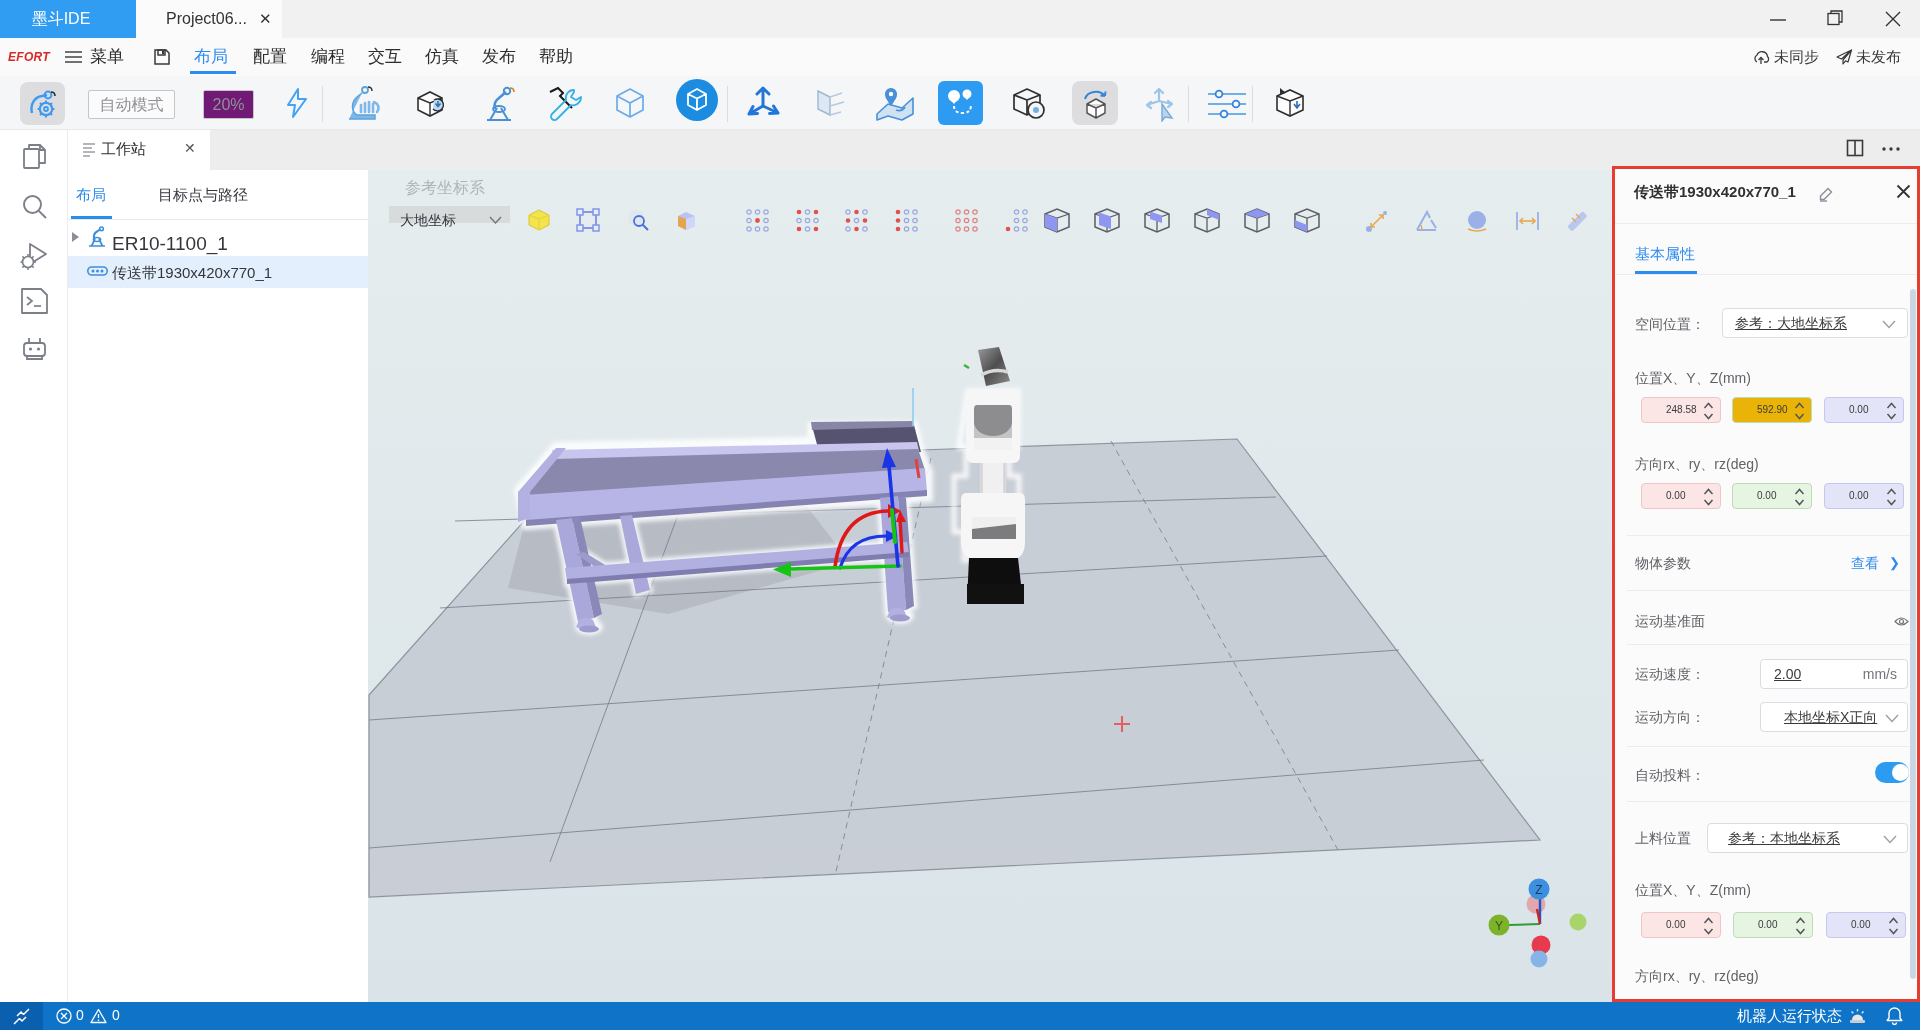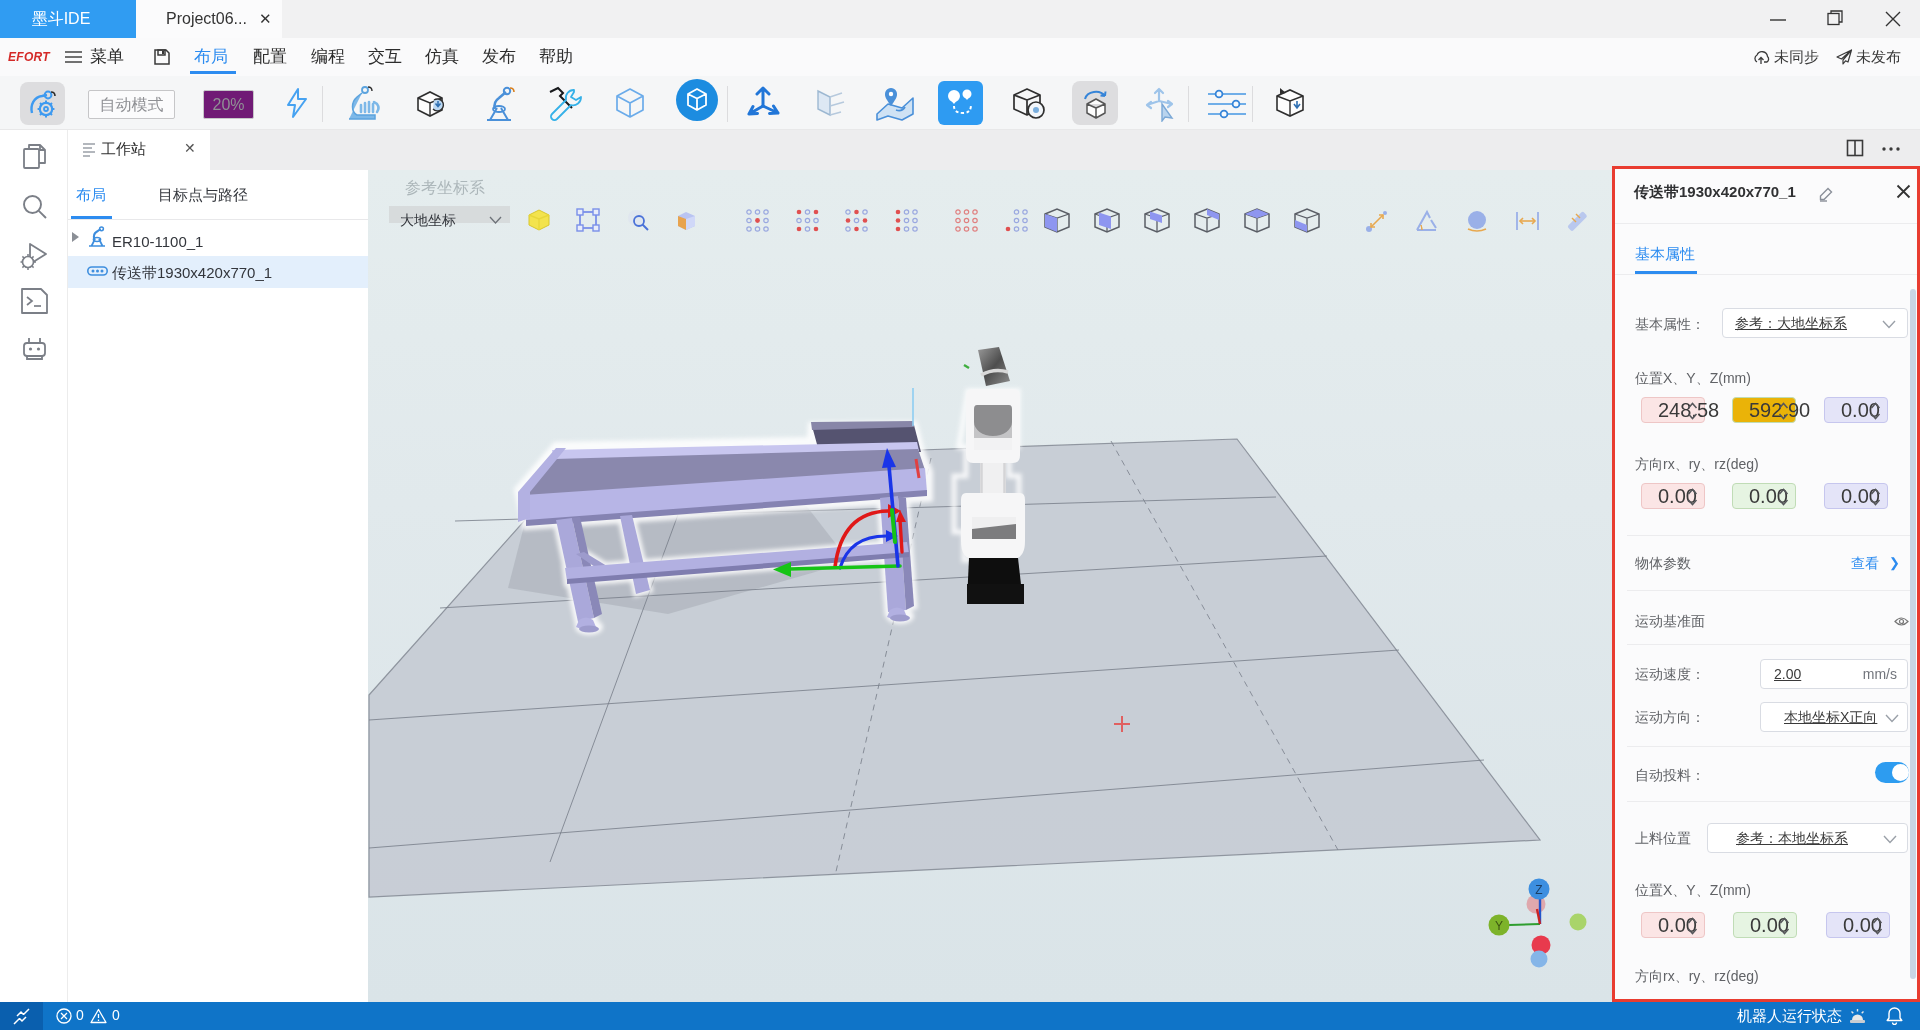--- a/index.html
+++ b/index.html
@@ -13,21 +13,21 @@
 #toolbar { left:0; top:76px; width:1920px; height:54px; background:#f5f6f7; border-bottom:1px solid #e8e8e9; }
 #tabstrip { left:0; top:130px; width:1920px; height:40px; background:#ededee; }
 #wstab { left:68px; top:130px; width:142px; height:40px; background:#ffffff; }
 #sidebar { left:0; top:130px; width:68px; height:872px; background:#ffffff; border-right:1px solid #ececec; }
 #leftpanel { left:68px; top:170px; width:300px; height:832px; background:#ffffff; }
 #viewport { left:368px; top:170px; width:1244px; height:832px; background:linear-gradient(180deg,#e5edee 0%,#e1e9ec 40%,#dae4e8 100%); overflow:hidden; }
 #rightpanel { left:1612px; top:166px; width:308px; height:836px; background:#fbfbfc; border:3px solid #e93c30; }
 #statusbar { left:0; top:1002px; width:1920px; height:28px; background:#0f74c8; color:#fff; }
 .rp-label { position:absolute; font-size:14px; color:#606266; }
 .rp-div { position:absolute; left:12px; width:284px; height:1px; background:#ececee; }
-.spin { position:absolute; width:64px; height:26px; border-radius:4px; font-size:20px; color:#3a3a3a; line-height:24px; padding-left:16px; }
+.spin { position:absolute; width:80px; height:26px; border-radius:4px; font-size:10px; color:#3a3a3a; line-height:24px; padding-left:24px; }
 .sel { position:absolute; height:30px; border:1px solid #d9dce3; border-radius:4px; background:#fff; font-size:14px; color:#3a3a3a; line-height:28px;text-decoration:underline; }
 </style>
 </head>
 <body>
 <div class="abs" id="titlebar"></div>
 <div class="abs" id="mdtab">墨斗IDE</div>
 <div class="abs" id="prjtab"><span style="margin-left:30px">Project06...</span><span style="margin-left:12px;color:#333;font-size:15px">✕</span></div>
 <div class="abs" id="winbtns">
   <svg class="abs" style="left:1768px;top:10px" width="140" height="20" viewBox="0 0 140 20">
     <line x1="2" y1="10" x2="18" y2="10" stroke="#333" stroke-width="1.4"></line>
@@ -219,21 +219,21 @@
   <div class="abs" style="left:0;top:86px;width:300px;height:32px;background:#e3effc"></div>
   <svg class="abs" style="left:2px;top:61px" width="10" height="12" viewBox="0 0 10 12">
       <path d="M2 1 L9 6 L2 11 Z" fill="#8b8f96"></path>
     </svg>
   <svg class="abs" style="left:19px;top:56px" width="20" height="22" viewBox="0 0 20 22">
     <path d="M2 20 H18 M4.5 20 L8 13 M15.5 20 L12 13" fill="none" stroke="#3e8ede" stroke-width="1.7"></path>
     <path d="M7.5 13.5 Q5.5 8 10 5.5 L13.5 3" fill="none" stroke="#3e8ede" stroke-width="2.1"></path>
     <circle cx="14.5" cy="2.8" r="1.9" fill="none" stroke="#3e8ede" stroke-width="1.5"></circle>
     <ellipse cx="10" cy="13.5" rx="3.6" ry="2" fill="none" stroke="#3e8ede" stroke-width="1.5"></ellipse>
   </svg>
-  <span class="abs" style="left:44px;top:63px;font-size:15px;color:#33363c">ER10-1100_1</span>
+  <span class="abs" style="left:44px;top:63px;font-size:19px;color:#33363c">ER10-1100_1</span>
   <svg class="abs" style="left:19px;top:93px" width="21" height="16" viewBox="0 0 21 16">
     <rect x="0.8" y="4" width="19.4" height="8" rx="4" fill="none" stroke="#3e8ede" stroke-width="1.6"></rect>
     <circle cx="6" cy="8" r="1.5" fill="#3e8ede"></circle>
     <circle cx="10.5" cy="8" r="1.5" fill="#3e8ede"></circle>
     <circle cx="15" cy="8" r="1.5" fill="#3e8ede"></circle>
   </svg>
   <span class="abs" style="left:44px;top:94px;font-size:15px;color:#33363c">传送带1930x420x770_1</span>
 </div>
 <div class="abs" id="viewport">
 <svg class="abs" style="left:0;top:0" width="1244" height="832" viewBox="0 0 1244 832">
@@ -524,21 +524,21 @@
       <path d="M10 2.5 L13.5 6 L6 13.5 H2.5 V10 Z" fill="none" stroke="#8a8f99" stroke-width="1.4"></path>
       <line x1="2" y1="15" x2="9" y2="15" stroke="#8a8f99" stroke-width="1.4"></line>
     </svg>
   <svg class="abs" style="left:281px;top:15px" width="15" height="15" viewBox="0 0 15 15">
       <path d="M1.5 1.5 L13.5 13.5 M13.5 1.5 L1.5 13.5" stroke="#333" stroke-width="1.8"></path>
     </svg>
   <div class="rp-div" style="left:0;width:302px;top:54px"></div>
   <span class="abs" style="left:20px;top:76px;font-size:15px;color:#2d8cf0">基本属性</span>
   <div class="abs" style="left:20px;top:102px;width:62px;height:3px;background:#2d8cf0"></div>
   <div class="rp-div" style="left:0;width:302px;top:105px"></div>
-  <span class="rp-label" style="left:20px;top:147px">基本属性：</span>
+  <span class="rp-label" style="left:20px;top:147px">空间位置：</span>
   <div class="sel" style="left:107px;top:139px;width:186px"><span style="margin-left:12px">参考：大地坐标系</span><svg style="position:absolute;right:11px;top:11px" width="14" height="9" viewBox="0 0 14 9">
         <path d="M1 1 L7 7.5 L13 1" fill="none" stroke="#9aa0a8" stroke-width="1.4"></path>
       </svg></div>
   <span class="rp-label" style="left:20px;top:201px">位置X、Y、Z(mm)</span>
   <div class="spin" style="left:26px;top:228px;background:#fbe5e5;border:1px solid #eec6c6">248.58<svg style="position:absolute;right:6px;top:4px" width="11" height="18" viewBox="0 0 11 18">
         <path d="M1.5 6 L5.5 1.5 L9.5 6 M1.5 12 L5.5 16.5 L9.5 12" fill="none" stroke="#55565a" stroke-width="1.5"></path>
       </svg></div>
   <div class="spin" style="left:117px;top:228px;background:#eab308;border:1px solid #c0dcb6">592.90<svg style="position:absolute;right:6px;top:4px" width="11" height="18" viewBox="0 0 11 18">
         <path d="M1.5 6 L5.5 1.5 L9.5 6 M1.5 12 L5.5 16.5 L9.5 12" fill="none" stroke="#55565a" stroke-width="1.5"></path>
       </svg></div>
@@ -571,21 +571,21 @@
   <span class="rp-label" style="left:20px;top:540px">运动方向：</span>
   <div class="sel" style="left:145px;top:533px;width:148px"><span style="margin-left:23px">本地坐标X正向</span><svg style="position:absolute;right:8px;top:11px" width="14" height="9" viewBox="0 0 14 9">
         <path d="M1 1 L7 7.5 L13 1" fill="none" stroke="#9aa0a8" stroke-width="1.4"></path>
       </svg></div>
   <div class="rp-div" style="top:577px"></div>
   <span class="rp-label" style="left:20px;top:598px">自动投料：</span>
   <div class="abs" style="left:260px;top:593px;width:34px;height:21px;border-radius:11px;background:#2d9cf0"></div>
   <div class="abs" style="left:277px;top:595px;width:17px;height:17px;border-radius:9px;background:#fff"></div>
   <div class="rp-div" style="top:632px"></div>
   <span class="rp-label" style="left:20px;top:661px">上料位置</span>
-  <div class="sel" style="left:92px;top:654px;width:201px"><span style="margin-left:28px">参考：本地坐标系</span><svg style="position:absolute;right:10px;top:11px" width="14" height="9" viewBox="0 0 14 9">
+  <div class="sel" style="left:92px;top:654px;width:201px"><span style="margin-left:20px">参考：本地坐标系</span><svg style="position:absolute;right:10px;top:11px" width="14" height="9" viewBox="0 0 14 9">
         <path d="M1 1 L7 7.5 L13 1" fill="none" stroke="#9aa0a8" stroke-width="1.4"></path>
       </svg></div>
   <span class="rp-label" style="left:20px;top:713px">位置X、Y、Z(mm)</span>
   <div class="spin" style="left:26px;top:743px;background:#fbe5e5;border:1px solid #eec6c6">0.00<svg style="position:absolute;right:6px;top:4px" width="11" height="18" viewBox="0 0 11 18">
         <path d="M1.5 6 L5.5 1.5 L9.5 6 M1.5 12 L5.5 16.5 L9.5 12" fill="none" stroke="#55565a" stroke-width="1.5"></path>
       </svg></div>
   <div class="spin" style="left:118px;top:743px;background:#e6f4e2;border:1px solid #c0dcb6">0.00<svg style="position:absolute;right:6px;top:4px" width="11" height="18" viewBox="0 0 11 18">
         <path d="M1.5 6 L5.5 1.5 L9.5 6 M1.5 12 L5.5 16.5 L9.5 12" fill="none" stroke="#55565a" stroke-width="1.5"></path>
       </svg></div>
   <div class="spin" style="left:211px;top:743px;background:#e4e4f8;border:1px solid #c6c6ee">0.00<svg style="position:absolute;right:6px;top:4px" width="11" height="18" viewBox="0 0 11 18">

